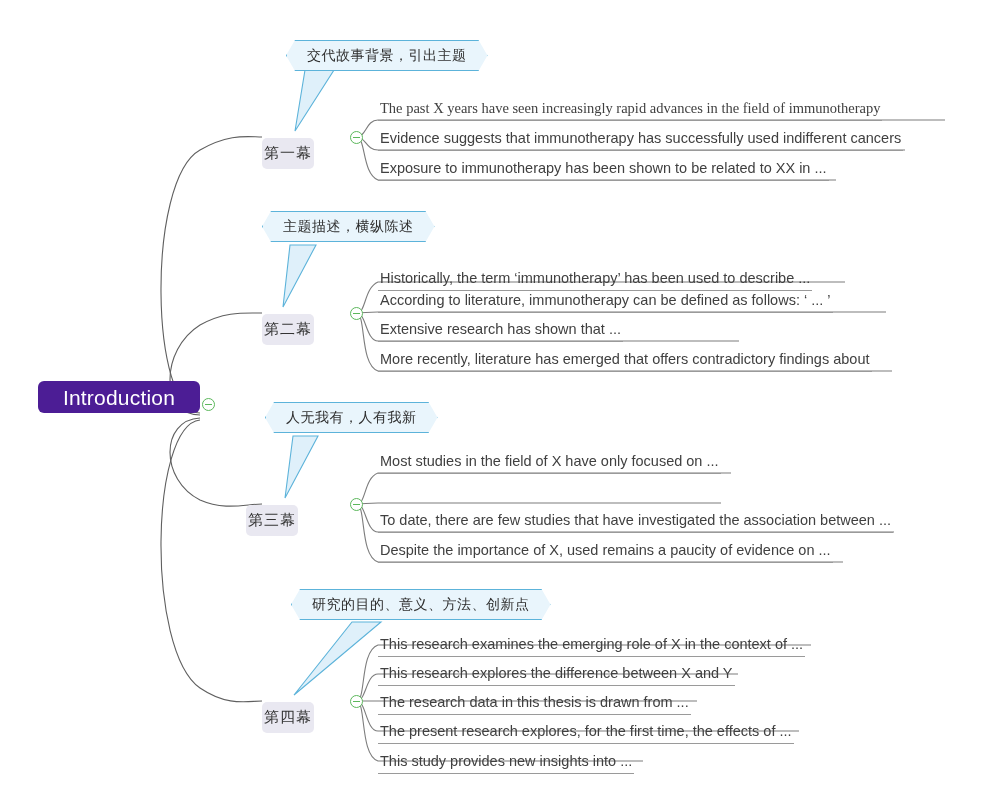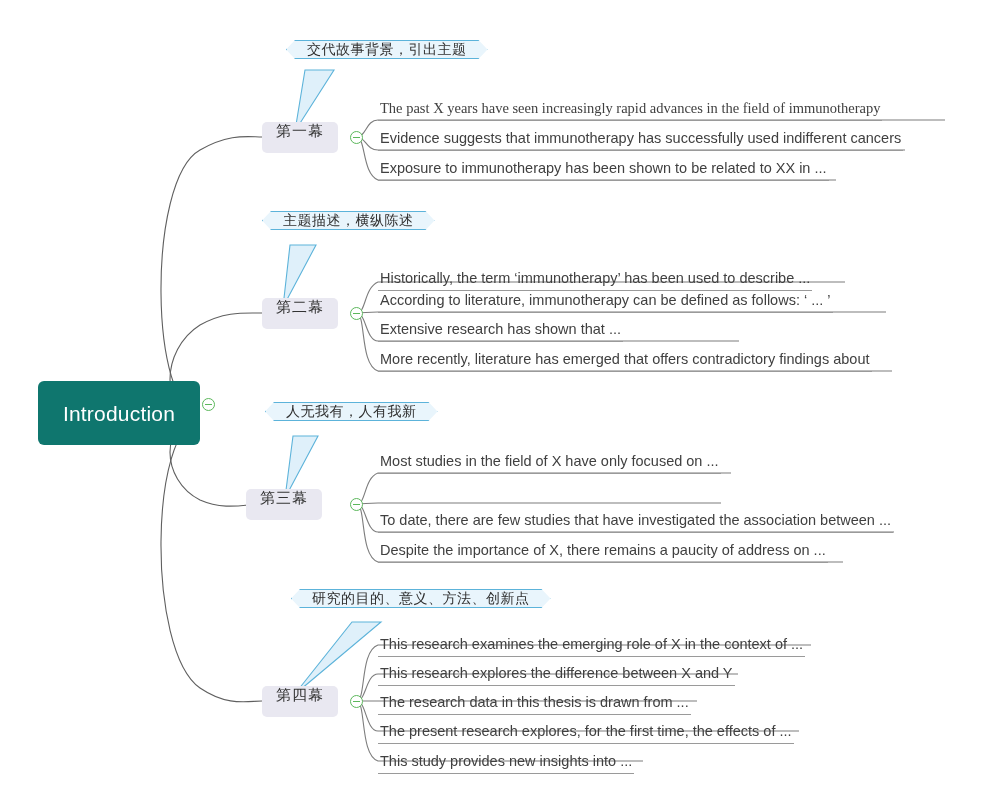--- a/index.html
+++ b/index.html
@@ -27,22 +27,22 @@
     height: 810px;
     pointer-events: none;
   }
 
   
   .root-node {
     position: absolute;
     left: 38px;
     top: 381px;
     width: 162px;
-    height: 64px;
-    background: #0f766e;
+    height: 32px;
+    background: #4c1d95;
     border-radius: 6px;
     display: flex;
     align-items: center;
     justify-content: center;
     box-sizing: border-box;
     z-index: 5;
   }
   .root-node .root-label {
     color: #ffffff;
     font-size: 21px;
@@ -50,25 +50,27 @@
     letter-spacing: 0.2px;
     white-space: nowrap;
   }
 
   
   .branch-node {
     position: absolute;
     background: #e9e8f1;
     border-radius: 5px;
     height: 31px;
-    padding: 0 14px;
+    padding: 0 2px;
     display: flex;
+    align-items: center;
     justify-content: center;
     box-sizing: border-box;
     z-index: 5;
+    margin-top: 16px;
   }
   .branch-node .branch-label {
     font-size: 15px;
     color: #333333;
     white-space: nowrap;
     letter-spacing: 1px;
   }
 
   
   .toggle {
@@ -88,21 +90,21 @@
     right: 1.8px;
     top: 50%;
     height: 1.6px;
     margin-top: -0.8px;
     background: #5cb85c;
   }
 
   
   .callout {
     position: absolute;
-    height: 19px;
+    height: 31px;
     display: flex;
     align-items: center;
     justify-content: flex-start;
     background: #e9f5fc;
     border: 1.4px solid #5cb3da;
     box-sizing: border-box;
     padding: 0 20px;
     z-index: 6;
     clip-path: polygon(0% 50%, 9px 0%, calc(100% - 9px) 0%, 100% 50%, calc(100% - 9px) 100%, 9px 100%);
   }
@@ -226,21 +228,21 @@
   <div class="leaf" style="left:378px; top:129px;">Evidence suggests that immunotherapy has successfully used indifferent cancers</div>
   <div class="leaf" style="left:378px; top:159px;">Exposure to immunotherapy has been shown to be related to XX in ...</div>
 
   <div class="leaf" style="left:378px; top:261px;margin-top:8px;">Historically, the term  ‘immunotherapy’  has been used to describe ...</div>
   <div class="leaf" style="left:378px; top:291px;">According to literature, immunotherapy can be defined as follows:  ‘ ... ’</div>
   <div class="leaf" style="left:378px; top:320px;">Extensive research has shown that ...</div>
   <div class="leaf" style="left:378px; top:350px;">More recently, literature has emerged that offers contradictory findings about</div>
 
   <div class="leaf" style="left:378px; top:452px;">Most studies in the field of X have only focused on ...</div>
   <div class="leaf" style="left:378px; top:511px;">To date, there are few studies that have investigated the association between ...</div>
-  <div class="leaf" style="left:378px; top:541px;">Despite the importance of X, there remains a paucity of address on ...</div>
+  <div class="leaf" style="left:378px; top:541px;">Despite the importance of X, used remains a paucity of evidence on ...</div>
 
   <div class="leaf" style="left:378px; top:635px;">This research examines the emerging role of X in the context of ...</div>
   <div class="leaf" style="left:378px; top:664px;">This research explores the difference between X and Y</div>
   <div class="leaf" style="left:378px; top:693px;">The research data in this thesis is drawn from ...</div>
   <div class="leaf" style="left:378px; top:722px;">The present research explores, for the first time, the effects of ...</div>
   <div class="leaf" style="left:378px; top:752px;">This study provides new insights into ...</div>
 
 </div>
 
 </body></html>

